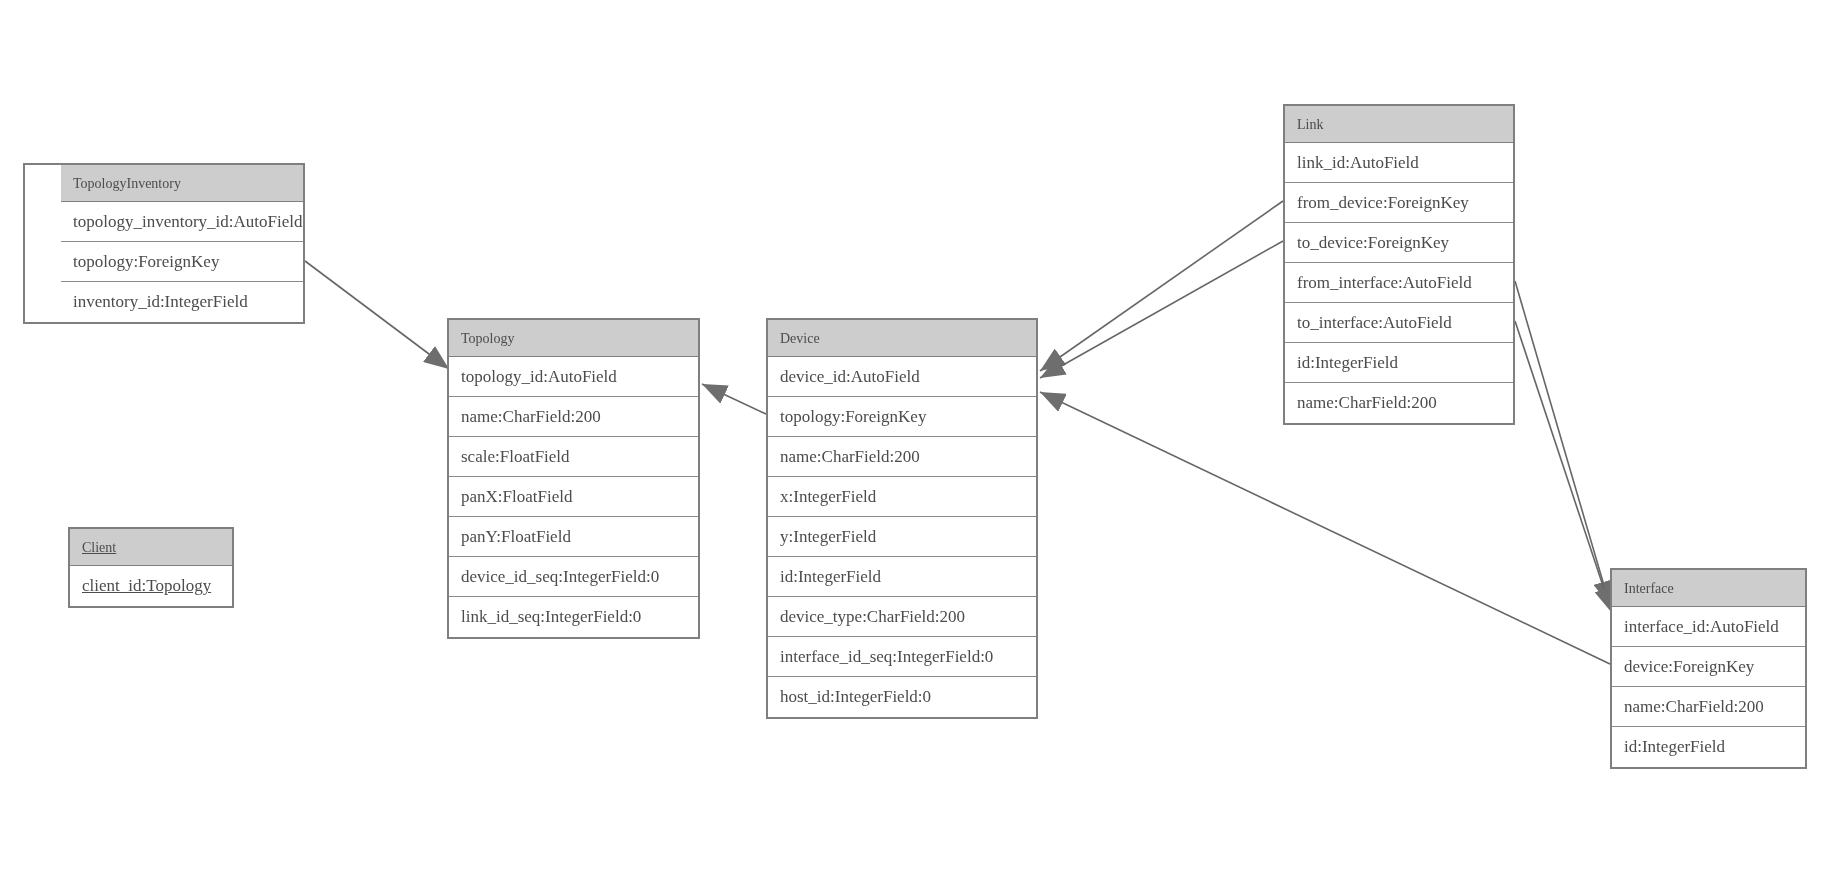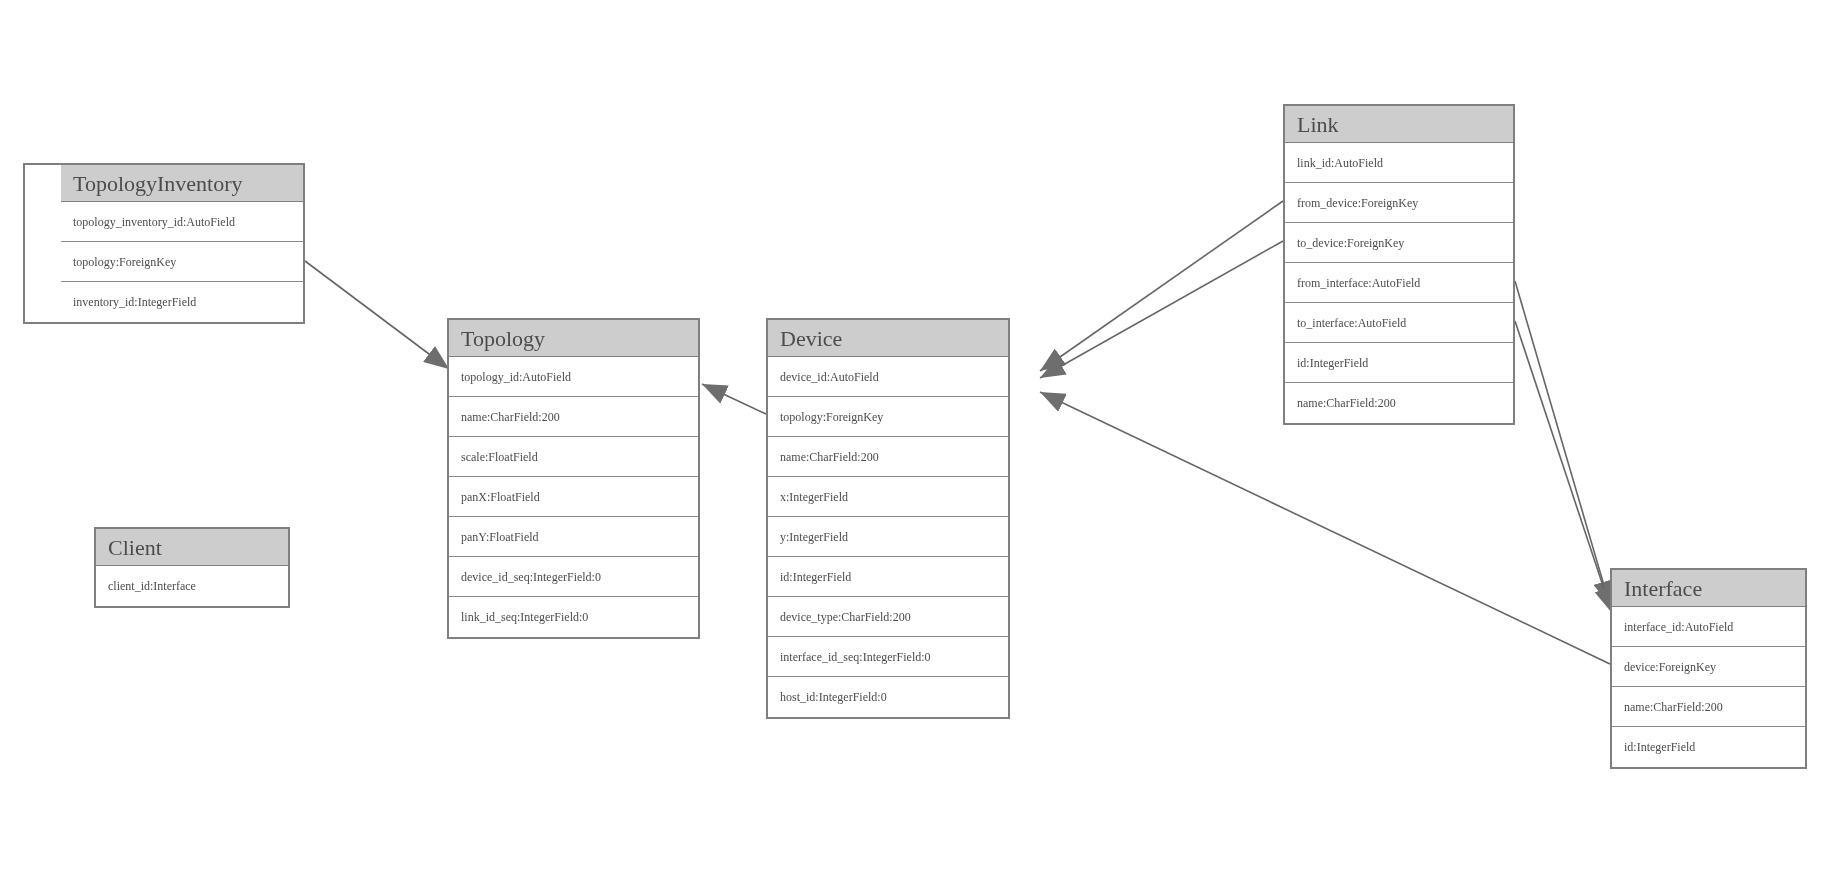--- a/index.html
+++ b/index.html
@@ -25,29 +25,29 @@
   #edges .arrow-head{fill:var(--arrow-fill);}
   .entity{
     position:absolute;
     background:#ffffff;
     border:2px solid var(--border);
     color:var(--text);
   }
   .entity-header{
     height:37px;line-height:37px;
     padding-left:12px;
-    font-size:22px;
+    font-size:14px;
     background:var(--header-fill);
     border-bottom:1px solid var(--border);
     white-space:nowrap;
   }
   .entity-field{
     height:40px;line-height:40px;
     padding-left:12px;
-    font-size:12px;
+    font-size:17px;
     border-bottom:1px solid var(--row-border);
     white-space:nowrap;
   }
   .entity-field:last-child{border-bottom:none;}
 </style>
 </head>
 <body>
 
 <div class="canvas" id="canvas">
   <svg id="edges" width="1824" height="874" viewBox="0 0 1824 874" xmlns="http://www.w3.org/2000/svg">
@@ -73,25 +73,25 @@
     <div class="entity" style="left: 447px; top: 318px; width: 253px;">
       <div class="entity-header">Topology</div>
       <div class="entity-field">topology_id:AutoField</div>
       <div class="entity-field">name:CharField:200</div>
       <div class="entity-field">scale:FloatField</div>
       <div class="entity-field">panX:FloatField</div>
       <div class="entity-field">panY:FloatField</div>
       <div class="entity-field">device_id_seq:IntegerField:0</div>
       <div class="entity-field">link_id_seq:IntegerField:0</div>
     </div>
-    <div class="entity" style="left: 94px; top: 527px; width: 196px;">
+    <div class="entity" style="left: 68px; top: 527px; width: 166px; text-decoration: underline;">
       <div class="entity-header">Client</div>
-      <div class="entity-field">client_id:Interface</div>
+      <div class="entity-field">client_id:Topology</div>
     </div>
-    <div class="entity" style="left: 766px; top: 318px; width: 244px; font-family: Liberation Serif, serif;">
+    <div class="entity" style="left: 766px; top: 318px; width: 272px; font-family: Liberation Serif, serif;">
       <div class="entity-header">Device</div>
       <div class="entity-field">device_id:AutoField</div>
       <div class="entity-field">topology:ForeignKey</div>
       <div class="entity-field">name:CharField:200</div>
       <div class="entity-field">x:IntegerField</div>
       <div class="entity-field">y:IntegerField</div>
       <div class="entity-field">id:IntegerField</div>
       <div class="entity-field">device_type:CharField:200</div>
       <div class="entity-field">interface_id_seq:IntegerField:0</div>
       <div class="entity-field">host_id:IntegerField:0</div>

